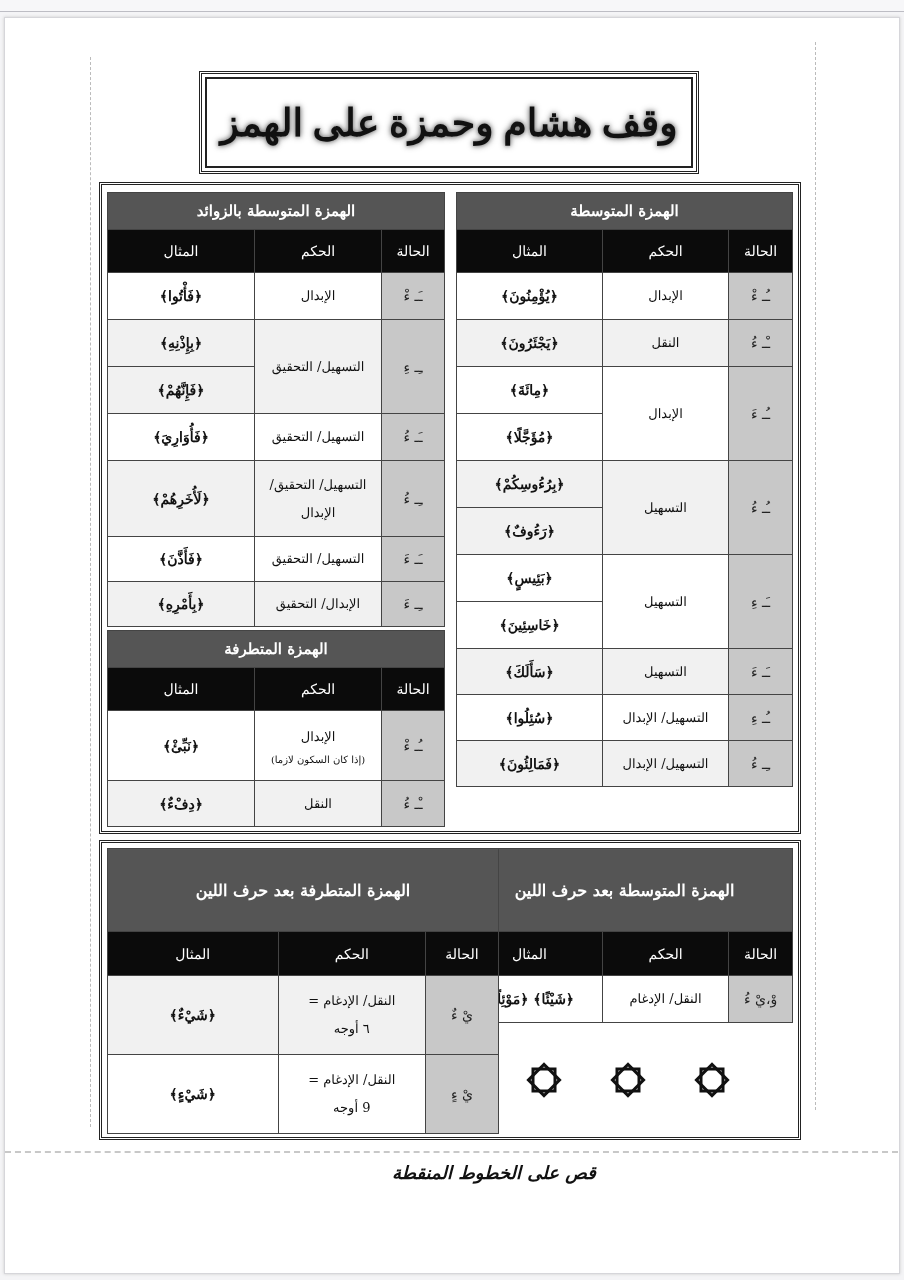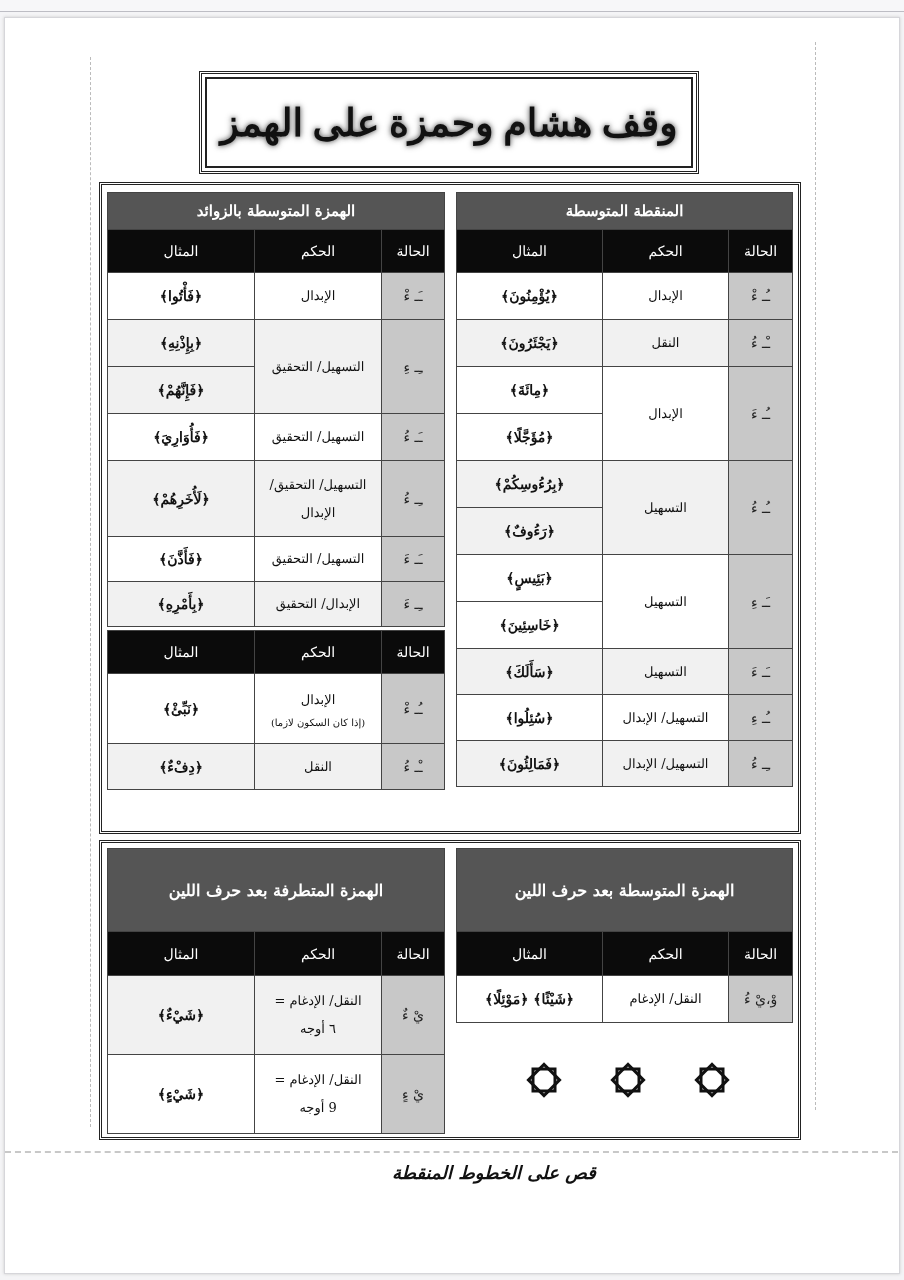--- a/index.html
+++ b/index.html
@@ -49,21 +49,21 @@
 
 <div class="panel" style="left:456px;top:192px;width:336px;">
   <table>
     <colgroup>
         <col style="width:64px">
         <col style="width:126px">
         <col style="width:146px">
       </colgroup>
     <tbody>
         <tr>
-          <th colspan="3" class="ph" style="height:36px">المنقطة المتوسطة</th>
+          <th colspan="3" class="ph" style="height:36px">الهمزة المتوسطة</th>
         </tr>
     <tr class="hd" style="height:43px">
       <th>الحالة</th>
       <th>الحكم</th>
       <th>المثال</th>
     </tr>
     <tr style="height:47px" class="w">
       <td class="st">ـُـ ءْ</td>
       <td class="rule">الإبدال</td>
       <td class="ex">﴿يُؤْمِنُونَ﴾</td>
@@ -170,20 +170,23 @@
 </div>
 
 <div class="panel" style="left:107px;top:630px;width:337px;">
   <table>
     <colgroup>
         <col style="width:63px">
         <col style="width:127px">
         <col style="width:147px">
       </colgroup>
     <tbody>
+        <tr>
+          <th colspan="3" class="ph" style="height:36px">الهمزة المتطرفة</th>
+        </tr>
     <tr class="hd" style="height:43px">
       <th>الحالة</th>
       <th>الحكم</th>
       <th>المثال</th>
     </tr>
     <tr style="height:70px" class="w">
       <td class="st">ـُـ ءْ</td>
       <td class="rule">
         <div>الإبدال</div>
         <div style="font-size:10px;line-height:18px;">(إذا كان السكون لازما)</div>
@@ -217,21 +220,21 @@
     </tr>
     <tr style="height:47px" class="w">
       <td class="st">وْ،يْ ءُ</td>
       <td class="rule">النقل/ الإدغام</td>
       <td class="ex">﴿شَيْئًا﴾ ﴿مَوْئِلًا﴾</td>
     </tr>
   </tbody>
     </table>
 </div>
 
-<div class="panel" style="left:107px;top:848px;width:337px;">
+<div class="panel" style="left:107px;top:848px;width:392px;">
   <table>
     <colgroup>
         <col style="width:63px">
         <col style="width:127px">
         <col style="width:147px">
       </colgroup>
     <tbody>
         <tr>
           <th colspan="3" class="ph" style="height:82px;font-size:16px;">الهمزة المتطرفة بعد حرف اللين</th>
         </tr>

